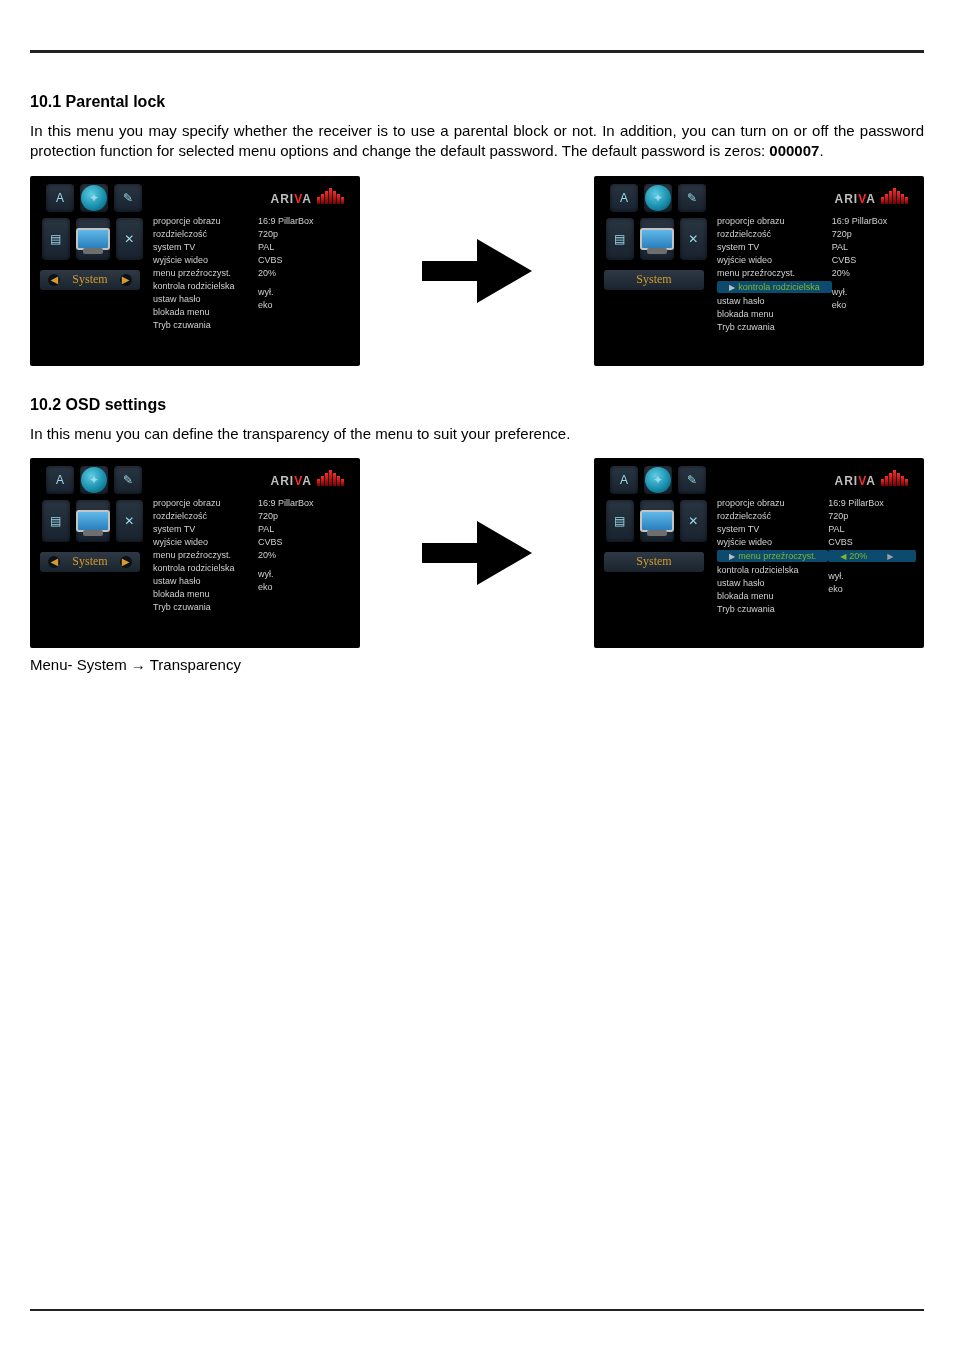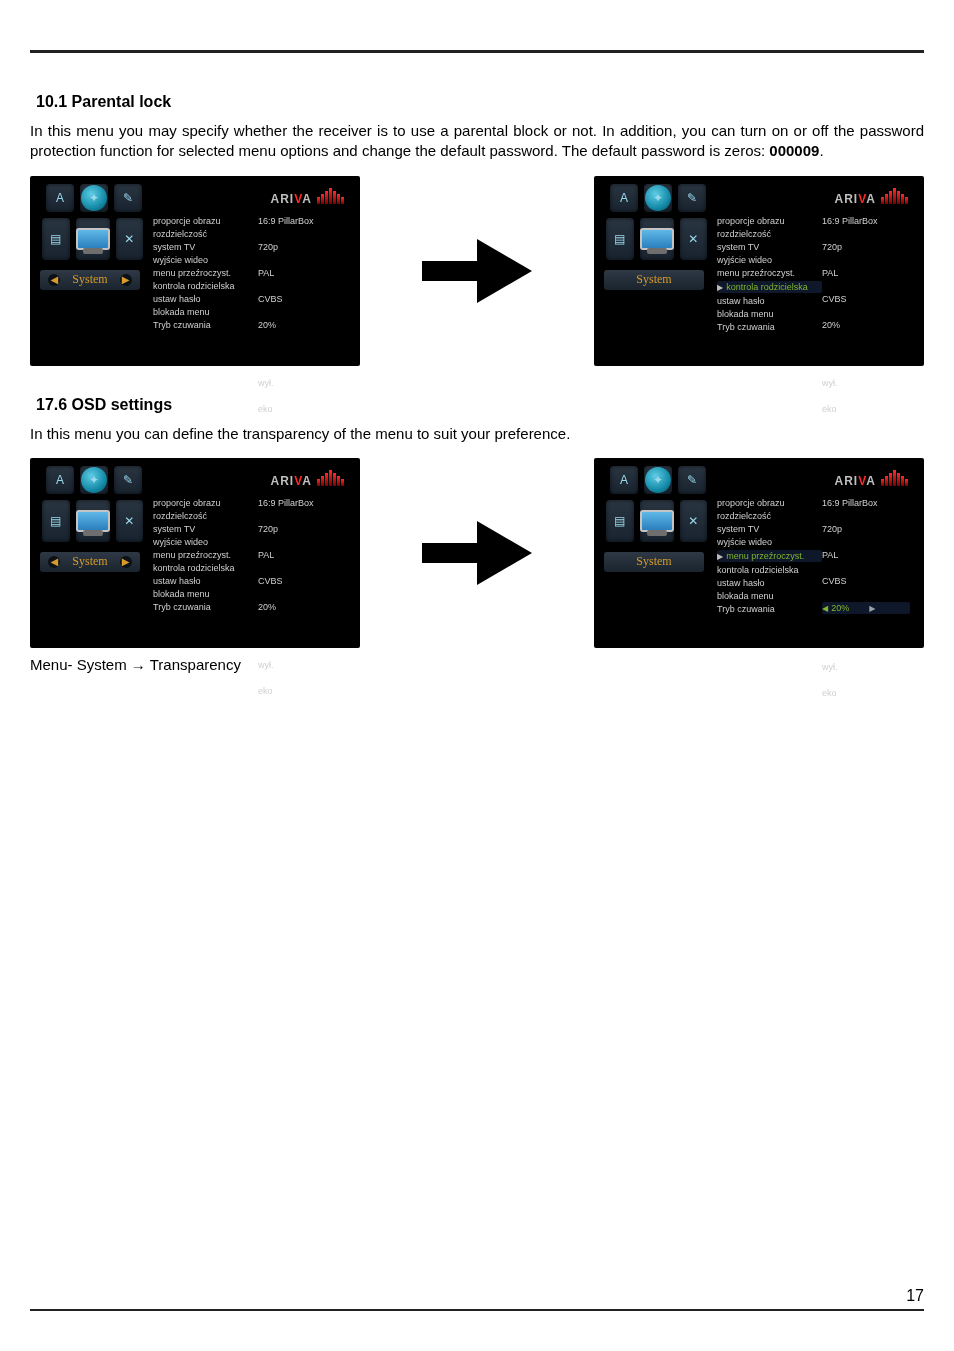--- a/index.html
+++ b/index.html
@@ -11,21 +11,21 @@
     padding: 50px 30px 40px 30px;
   }
   .hr-top {
     border: none;
     border-top: 3px solid #222;
     margin: 0 0 40px 0;
   }
   .section-title {
     font-weight: bold;
     font-size: 16px;
-    margin: 0 0 10px 6px;
+    margin: 0 0 10px 0;
     color: #000;
   }
   .body-text {
     font-size: 15px;
     color: #000;
     line-height: 1.35;
     margin: 0 0 14px 0;
     text-align: justify;
   }
   .row-images {
@@ -109,26 +109,26 @@
     display:flex; align-items:center; justify-content:center;
   }
 
   .shot-right {
     flex: 1;
     display: flex;
     padding: 8px 4px 4px 10px;
     justify-content: flex-end;
   }
   .labels-col { flex:1; display:flex; flex-direction:column; gap:3px; margin-top:24px; }
-  .values-col { width: 88px; display:flex; flex-direction:column; gap:16px; margin-top:24px; }
+  .values-col { width: 88px; display:flex; flex-direction:column; gap:3px; margin-top:24px; }
   .row-text { font-size:9px; color:#d0d0d0; white-space:nowrap; }
   .row-text.highlight-green { color:#7fb62f; }
   .row-text .tri-right { color:#9aa0a6; margin-left:20px; font-size:8px; }
   .row-text.selected {
-    background:#0f172a; border-radius:2px; padding:1px 0;
+    background:#0c4a6e; border-radius:2px; padding:1px 12px;
   }
   .row-text .sel-arrow { color:#bdbdbd; font-size:8px; margin-right:3px; display:inline-block; }
   .row-text .sel-arrow.val-l { color:#7fb62f; }
 
   .ariva-logo {
     position: absolute;
     top: 12px; right: 16px;
     display:flex; align-items:flex-end; gap:1px;
   }
   .ariva-bars {
@@ -169,21 +169,21 @@
 
   html, body { height: 1351px; position:relative; }
 </style>
 </head>
 <body>
 
 <hr class="hr-top">
 
 <p class="section-title">10.1 Parental lock</p>
 <p class="body-text">
-  <span>In this menu you may specify whether the receiver is to use a parental block or not. In addition, you can turn on or off the password protection function for selected menu options and change the default password. The default password is zeros: </span><b>000009</b><span>.</span>
+  <span>In this menu you may specify whether the receiver is to use a parental block or not. In addition, you can turn on or off the password protection function for selected menu options and change the default password. The default password is zeros: </span><b>000007</b><span>.</span>
 </p>
 
 <div class="row-images">
 
   <div class="menu-shot">
     <div class="ariva-logo">
       <span class="ariva-text">ARI<span class="v">V</span>A</span>
       <span class="ariva-bars">
           <span style="height:7px"></span>
           <span style="height:10px"></span>
@@ -326,21 +326,21 @@
         <span class="row-text"></span>
         <span class="row-text"></span>
         <span class="row-text">wył.</span>
         <span class="row-text">eko</span>
       </div>
     </div>
   </div>
 
 </div>
 
-<p class="section-title">17.6 OSD settings</p>
+<p class="section-title">10.2 OSD settings</p>
 <p class="body-text">In this menu you can define the transparency of the menu to suit your preference.</p>
 
 <div class="row-images">
 
   <div class="menu-shot">
     <div class="ariva-logo">
       <span class="ariva-text">ARI<span class="v">V</span>A</span>
       <span class="ariva-bars">
           <span style="height:7px"></span>
           <span style="height:10px"></span>
@@ -486,15 +486,14 @@
         <span class="row-text">eko</span>
       </div>
     </div>
   </div>
 
 </div>
 
 <p class="breadcrumb">Menu- System → Transparency</p>
 
 <div class="page-footer">
-  <p class="page-number">17</p>
   <hr class="hr-bottom">
 </div>
 
 </body></html>

